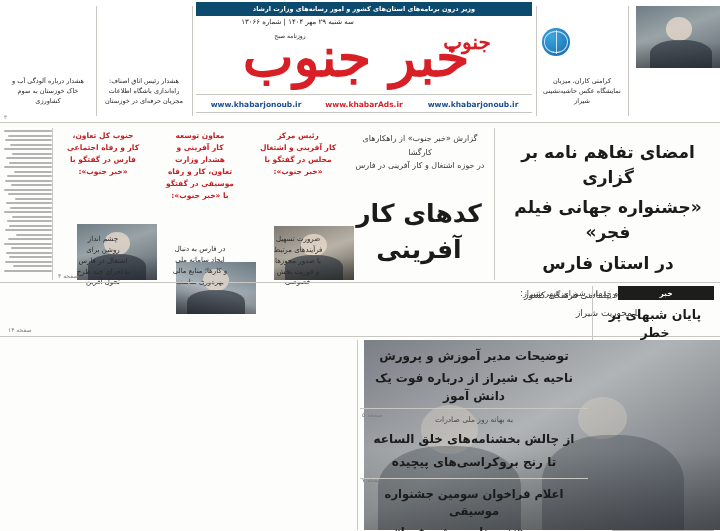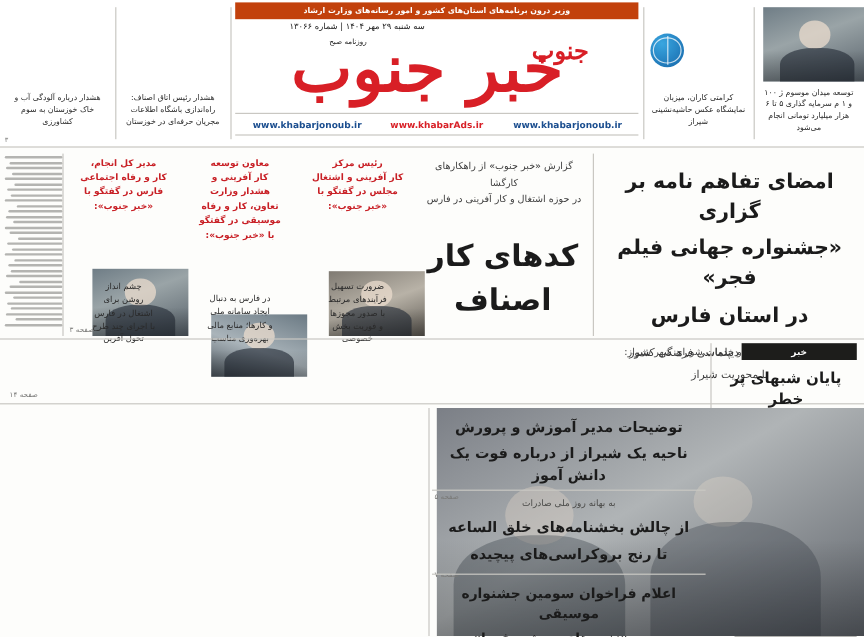--- a/index.html
+++ b/index.html
@@ -31,21 +31,21 @@
   .globe::after{content:"";position:absolute;left:50%;top:6%;bottom:6%;width:1px;background:rgba(255,255,255,.75);}
 
   
   .faux{display:block;}
   .faux i{display:block;height:3px;background:#9b9b98;margin:0 0 3px 0;border-radius:1px;opacity:.75;}
   .faux.tiny i{height:2px;margin-bottom:2.5px;}
 
   .hdl{font-weight:bold;color:#1b1b1b;line-height:1.45;}
   .kicker{color:#3a3a3a;line-height:1.5;}
   .pagenote{color:#7a7a78;}
-  .redbar{background:#c2410c;color:#fff;font-weight:bold;}
+  .redbar{background:#0c4a6e;color:#fff;font-weight:bold;}
   .blackbar{background:#1d1d1b;color:#fff;font-weight:bold;}
 
   .vline{width:1px;background:#c9c7c2;}
   .hline{height:1px;background:#c9c7c2;}
 </style>
 </head>
 <body>
 
 <div id="page">
 
@@ -104,23 +104,20 @@
     </div>
 
     <div class="abs vline" style="left:536px;top:6px;height:110px;"></div>
 
     <div class="abs rtl ctr" style="left:540px;top:70px;width:84px;height:44px;font-size:6.5px;line-height:1.5;color:#2a2a2a;padding:0 3px;">
       <span>کرامتی کاران، میزبان نمایشگاه عکس حاشیه‌نشینی شیراز</span>
     </div>
 
     <div class="abs vline" style="left:628px;top:6px;height:110px;"></div>
 
-    <div class="abs rtl ctr" style="left:632px;top:70px;width:84px;height:44px;font-size:6.5px;line-height:1.5;color:#2a2a2a;padding:0 3px;">
-      <span>توسعه میدان موسوم ژ ۱۰۰ و ۱ م سرمایه گذاری ۵ تا ۶ هزار میلیارد تومانی انجام می‌شود</span>
-    </div>
   </div>
 
   <div class="abs hline" style="left:0;top:122px;width:720px;"></div>
 
   <div class="abs rtl" style="left:500px;top:128px;width:216px;height:150px;">
     <div class="hdl" style="font-size:17px;text-align:center;margin-top:12px;">
       <span>امضای تفاهم نامه بر گزاری</span>
     </div>
     <div class="hdl" style="font-size:17px;text-align:center;margin-top:6px;">
       <span>«جشنواره جهانی فیلم فجر»</span>
@@ -137,21 +134,21 @@
   </div>
 
   <div class="abs vline" style="left:494px;top:128px;height:152px;"></div>
 
   <div class="abs rtl" style="left:352px;top:132px;width:136px;font-size:8px;line-height:1.7;color:#3a3a3a;text-align:center;">
     <div><span>گزارش «خبر جنوب» از راهکارهای کارگشا</span></div>
     <div><span>در حوزه اشتغال و کار آفرینی در فارس</span></div>
   </div>
 
   <div class="abs rtl hdl" style="left:344px;top:196px;width:150px;font-size:25px;text-align:center;">
-    <span>کدهای کار اصناف</span>
+    <span>کدهای کار آفرینی</span>
   </div>
 
   <div class="abs" style="left:250px;top:130px;width:96px;height:148px;">
     <div class="rtl" style="font-size:7.5px;line-height:1.6;color:#c81f25;text-align:center;font-weight:bold;">
       <div><span>رئیس مرکز</span></div>
       <div><span>کار آفرینی و اشتغال</span></div>
       <div><span>مجلس در گفتگو با</span></div>
       <div><span>«خبر جنوب»:</span></div>
     </div>
     <div class="photo p5 abs" style="left:8px;top:48px;width:80px;height:54px;">
@@ -183,21 +180,21 @@
     <div class="rtl abs" style="left:2px;top:114px;width:92px;font-size:7px;line-height:1.55;color:#2a2a2a;text-align:center;">
       <div><span>در فارس به دنبال</span></div>
       <div><span>ایجاد سامانه ملی</span></div>
       <div><span>و کارها؛ منابع مالی</span></div>
       <div><span>بهره‌وری مناسب</span></div>
     </div>
   </div>
 
   <div class="abs" style="left:56px;top:130px;width:94px;height:150px;">
     <div class="rtl" style="font-size:7.5px;line-height:1.6;color:#c81f25;text-align:center;font-weight:bold;">
-      <div><span>مدیر کل انجام،</span></div>
+      <div><span>جنوب کل تعاون،</span></div>
       <div><span>کار و رفاه اجتماعی</span></div>
       <div><span>فارس در گفتگو با</span></div>
       <div><span>«خبر جنوب»:</span></div>
     </div>
     <div class="photo p1 abs" style="left:7px;top:46px;width:80px;height:56px;">
       <div class="face" style="left:34%;top:14%;width:32%;height:42%;"></div>
       <div class="torso" style="left:14%;top:54%;width:72%;height:50%;"></div>
     </div>
     <div class="rtl abs" style="left:1px;top:104px;width:92px;font-size:7px;line-height:1.55;color:#2a2a2a;text-align:center;">
       <div><span>چشم انداز</span></div>

